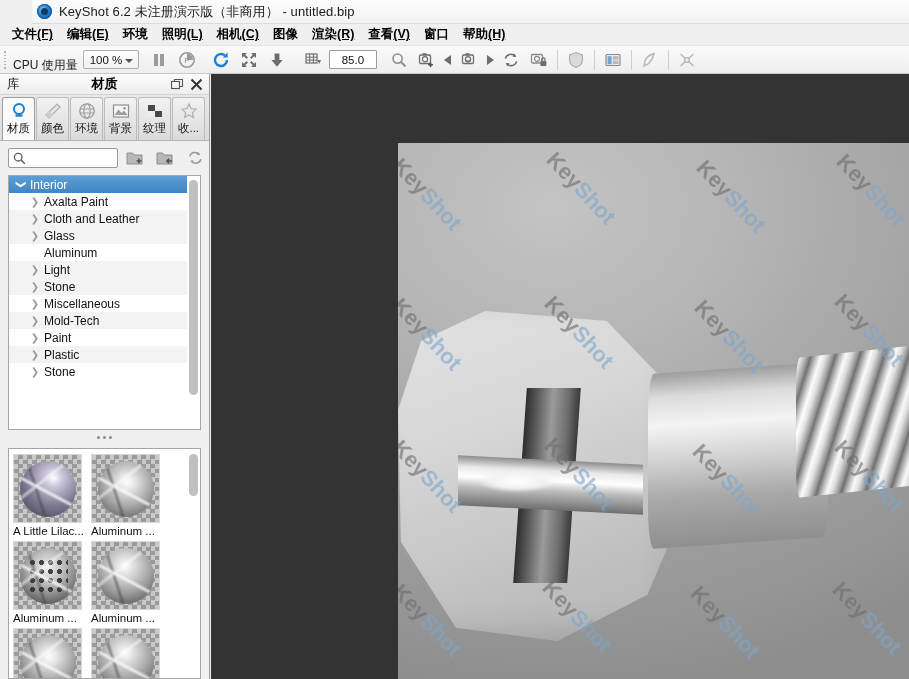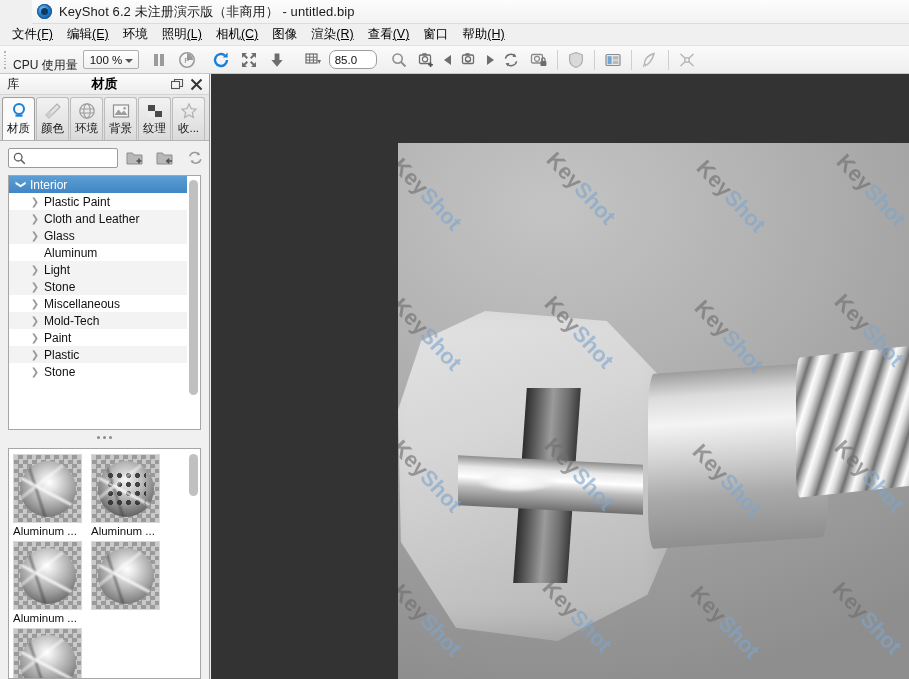--- a/index.html
+++ b/index.html
@@ -72,20 +72,21 @@
     align-items: center;
     padding-left: 5px;
     box-sizing: border-box;
   }
   .menu-item {
     padding: 2px 7px;
     font-size: 12.5px;
     color: #000;
     white-space: nowrap;
     cursor: default;
+    font-weight: bold;
   }
   .menu-item .mn { text-decoration: underline; }
 
   
   .toolbar {
     position: absolute;
     left: 0; top: 46px;
     width: 909px; height: 28px;
     background: linear-gradient(#fbfbfb, #eeeeee);
     border-bottom: 1px solid #c8c8c8;
@@ -127,25 +128,25 @@
     right: 5px; top: 8px;
     width: 0; height: 0;
     border-left: 4px solid transparent;
     border-right: 4px solid transparent;
     border-top: 4px solid #555;
   }
   .tb-num {
     width: 48px; height: 19px;
     background: #fff;
     border: 1px solid #9c9c9c;
-    border-radius: 7px;
+    border-radius: 1px;
     font-size: 11.5px;
     display: flex;
     align-items: center;
-    padding-left: 5px;
+    padding-left: 12px;
     box-sizing: border-box;
     color: #111;
     margin-left: 2px;
   }
   .tb-btn {
     width: 26px; height: 24px;
     display: flex;
     align-items: center;
     justify-content: center;
     flex: 0 0 auto;
@@ -805,21 +806,21 @@
           <div class="tree-row even" style="padding-left: 18px;">
             <span class="tw-arrow"></span>
             <span class="tw-label">下载</span>
           </div>
           <div class="tree-row selected" style="padding-left: 4px;">
             <span class="tw-arrow down" style="transform: rotate(90deg);">❯</span>
             <span class="tw-label">Interior</span>
           </div>
           <div class="tree-row even" style="padding-left: 18px;">
             <span class="tw-arrow">❯</span>
-            <span class="tw-label">Plastic Paint</span>
+            <span class="tw-label">Axalta Paint</span>
           </div>
           <div class="tree-row odd" style="padding-left: 18px;">
             <span class="tw-arrow">❯</span>
             <span class="tw-label">Cloth and Leather</span>
           </div>
           <div class="tree-row odd" style="padding-left: 18px;">
             <span class="tw-arrow">❯</span>
             <span class="tw-label">Glass</span>
           </div>
           <div class="tree-row even" style="padding-left: 18px;">
@@ -861,20 +862,27 @@
     </div>
 
     <div class="splitter">
       <i></i>
         <i></i>
         <i></i>
     </div>
 
     <div class="thumbs-wrap">
       <div class="thumbs-grid" id="thumbs-grid">
+          <div class="thumb-cell">
+            <div class="thumb-img">
+              <div class="ball lilac"></div>
+              <div class="streak"></div>
+            </div>
+            <div class="thumb-label">A Little Lilac...</div>
+          </div>
           <div class="thumb-cell">
             <div class="thumb-img">
               <div class="ball alum"></div>
               <div class="streak"></div>
             </div>
             <div class="thumb-label">Aluminum ...</div>
           </div>
           <div class="thumb-cell">
             <div class="thumb-img">
               <div class="ball perf"></div>

